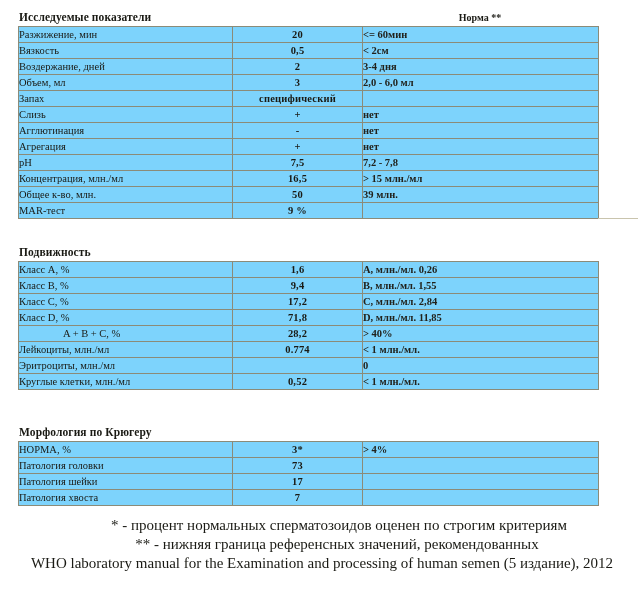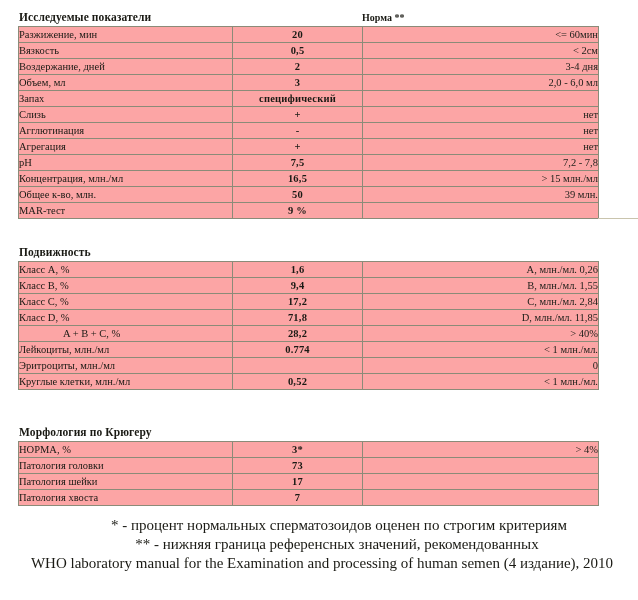--- a/index.html
+++ b/index.html
@@ -47,33 +47,33 @@
     font-weight: bold;
     letter-spacing: 0.1px;
     white-space: nowrap;
     line-height: 14px;
   }
   .norm-head {
     position: absolute;
     left: 344px;
     top: 1px;
     width: 236px;
-    text-align: left;
+    text-align: center;
     font-size: 10px;
     font-weight: bold;
     line-height: 13px;
     white-space: nowrap;
   }
 
   
   table.rep {
     border-collapse: collapse;
     width: 580px;
     table-layout: fixed;
-    background: #fca5a5;
+    background: #7dd3fc;
   }
   table.rep td {
     border: 1px solid #8b8b78;
     height: 14px;
     padding: 0 0 1px 0;
     font-size: 10.5px;
     line-height: 13px;
     vertical-align: middle;
     overflow: hidden;
     white-space: nowrap;
@@ -91,22 +91,22 @@
   td.name.indent {
     padding-left: 44px;
   }
   td.value {
     text-align: center;
     font-weight: bold;
     font-size: 10px;
     letter-spacing: 0.2px;
   }
   td.norm {
-    text-align: right;
-    font-weight: normal;
+    text-align: left;
+    font-weight: bold;
     font-size: 9.5px;
     color: #22221c;
   }
 
   
   .artifact-line {
     position: absolute;
     left: 598px;
     top: 210px;
     width: 40px;
@@ -300,16 +300,16 @@
           </tr>
         </tbody>
     </table>
   </div>
 
   <div class="artifact-line"></div>
 
   <div class="footnotes">
     <div class="fn fn-1">* - процент нормальных сперматозоидов оценен по строгим критериям</div>
     <div class="fn fn-2">** - нижняя граница референсных значений, рекомендованных</div>
-    <div class="fn fn-3">WHO laboratory manual for the Examination and processing of human semen (4 издание), 2010</div>
+    <div class="fn fn-3">WHO laboratory manual for the Examination and processing of human semen (5 издание), 2012</div>
   </div>
 
 </div>
 
 </body></html>

